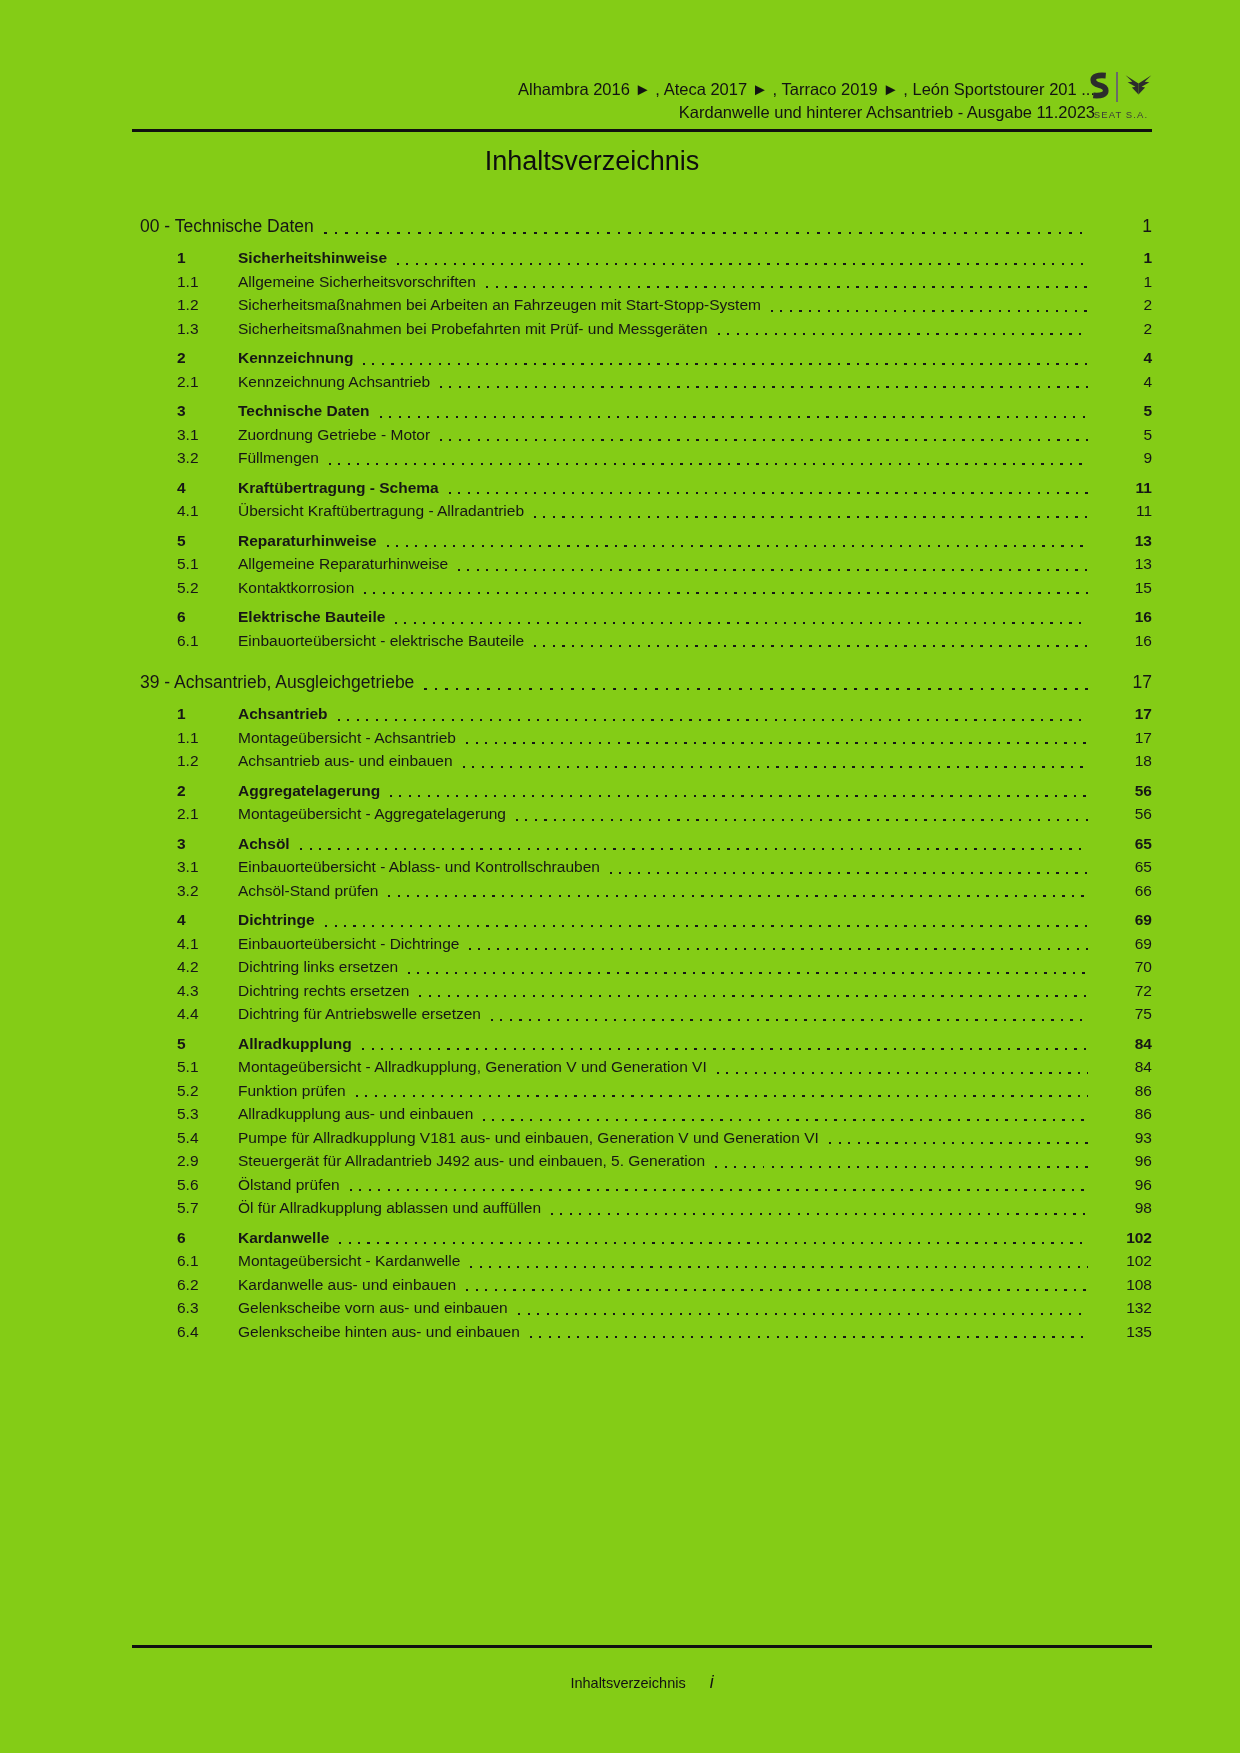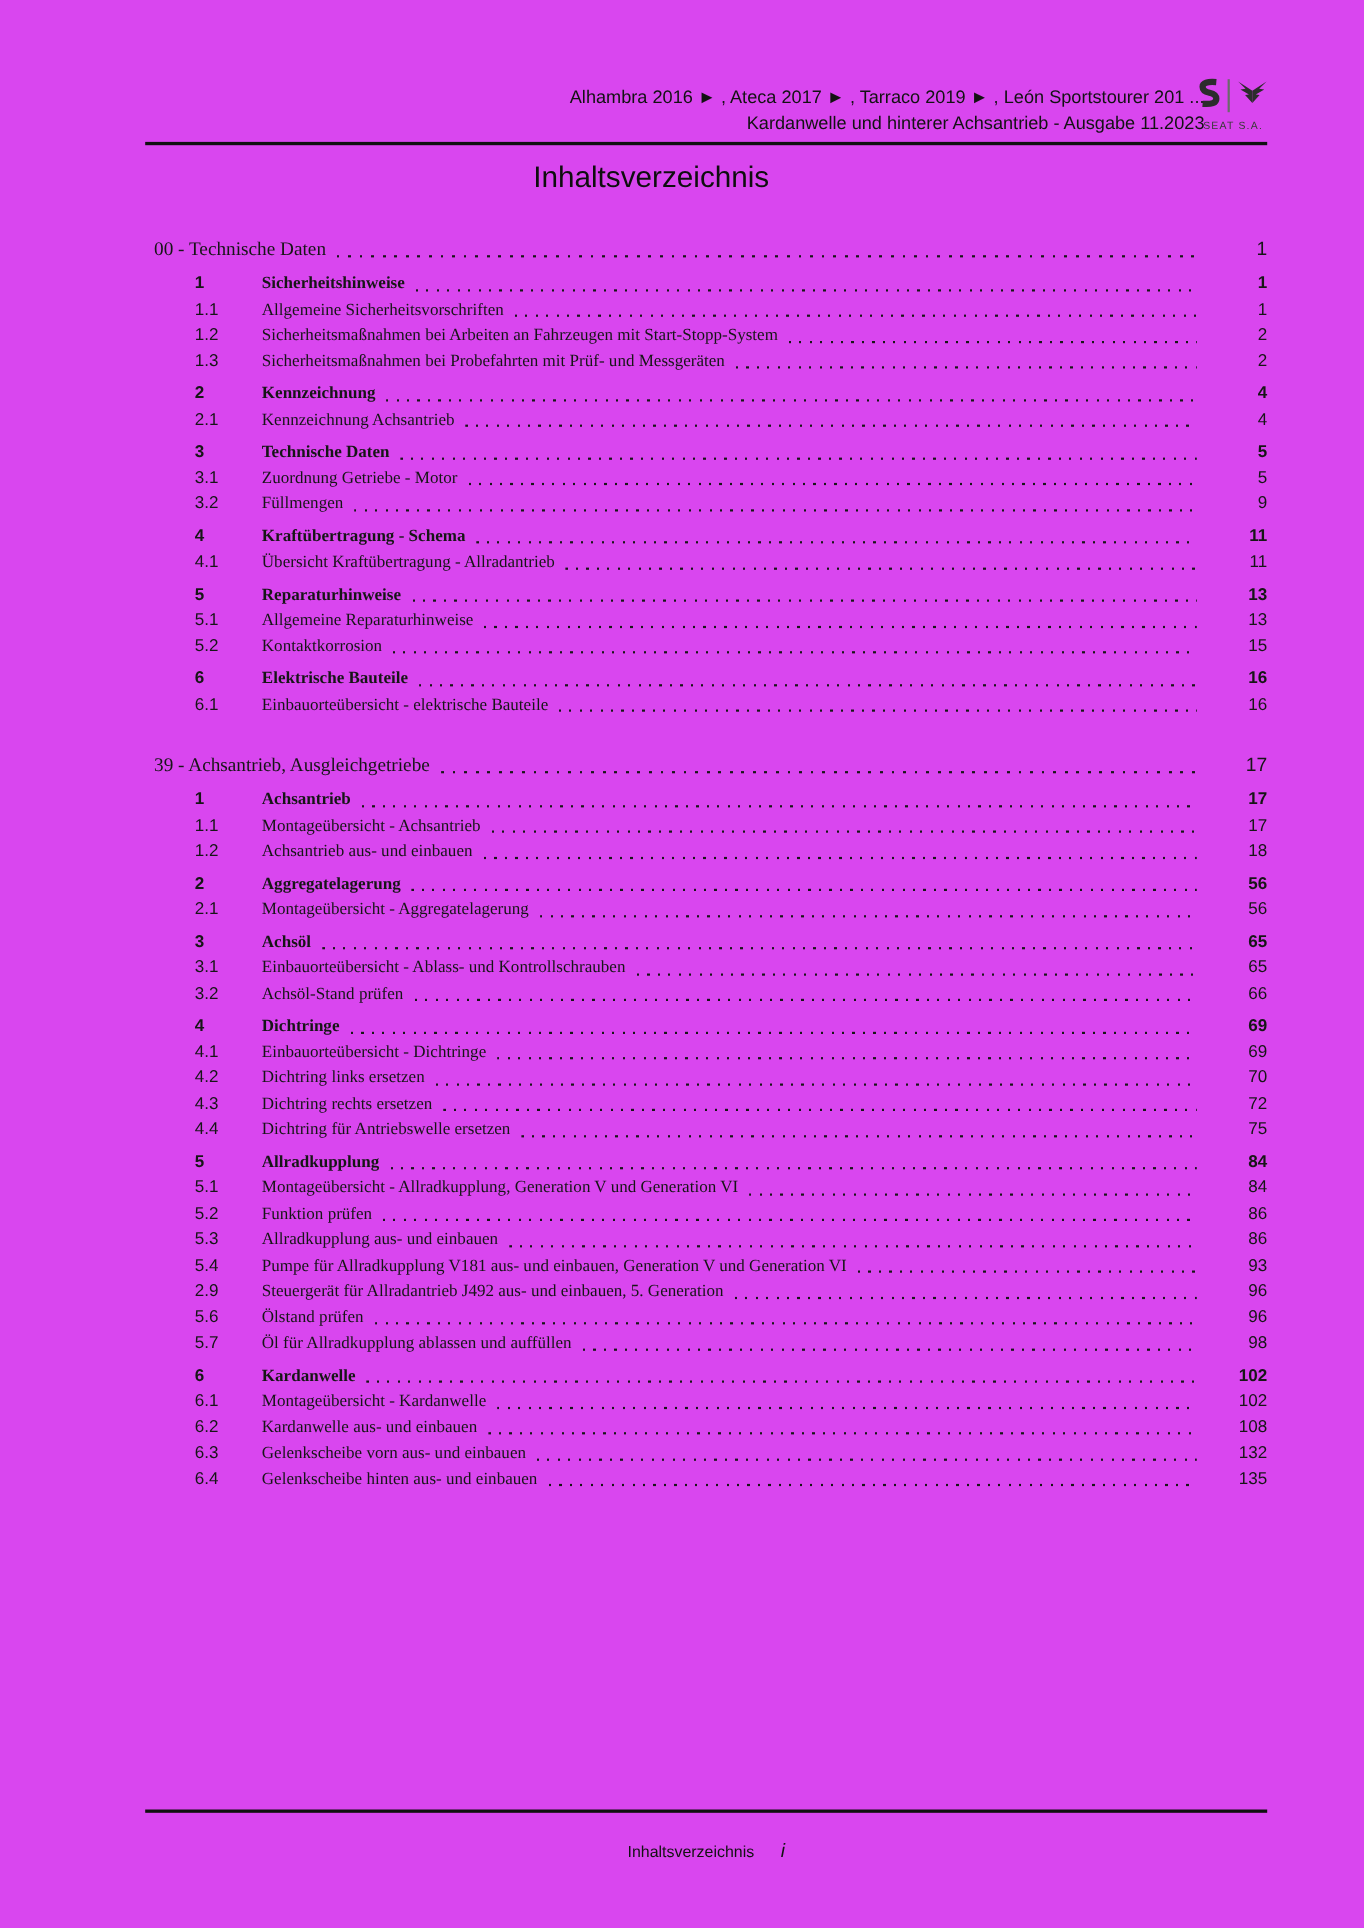--- a/index.html
+++ b/index.html
@@ -2,21 +2,21 @@
 <html><head>
 <meta charset="utf-8">
 <style>
   * { margin:0; padding:0; box-sizing:border-box; }
   html,body { width:1240px; height:1753px; }
   body {
     font-family:"Liberation Sans","DejaVu Sans",sans-serif;
     color:#161616; background:#ffffff; position:relative;
     -webkit-font-smoothing:antialiased;
   }
-  .page { position:absolute; inset:0; background:#d946ef; overflow:hidden; }
+  .page { position:absolute; inset:0; background:#84cc16; overflow:hidden; }
 
   
   .header-text {
     position:absolute; top:78px; left:132px; width:963px;
     text-align:right; font-size:16.5px; line-height:23px; color:#121212;
   }
   .logo {
     position:absolute; top:70px; left:1082px; width:78px;
   }
   .logo-marks { display:flex; align-items:center; justify-content:center; gap:5px; height:34px; }
@@ -29,33 +29,33 @@
 
   
   .doc-title {
     position:absolute; top:146px; left:132px; width:920px;
     text-align:center; font-size:27px; color:#0e0e0e;
   }
 
   
   .toc { position:absolute; top:213px; left:132px; width:1020px; }
   .chapter { margin-top:0; }
-  .chapter + .chapter { margin-top:30px; }
+  .chapter + .chapter { margin-top:17px; }
 
   .row { display:flex; align-items:stretch; }
   .chapter-row { font-size:17.5px; line-height:27px; padding-left:8px; margin-bottom:5px; }
   .section-row { font-size:15.5px; line-height:23.5px; }
   .section-row.bold { margin-top:6px; }
   .section-row.bold .sec-num,
   .section-row.bold .sec-title,
   .section-row.bold .pagecol { font-weight:700; }
 
   .sections { margin-left:45px; }
   .sec-num { flex:0 0 61px; }
-  .sec-title, .ch-label { white-space:nowrap;font-family:Liberation Serif, serif; }
+  .sec-title, .ch-label { white-space:nowrap; }
 
   .leader {
     flex:1 1 14px; height:2px; align-self:flex-end;
     margin:0 8px 5px 10px;
     background-image:repeating-linear-gradient(to right,#161616 0 2px,transparent 2px 9.5px);
   }
   .chapter-row .leader {
     height:2.5px; margin-bottom:6px;
     background-image:repeating-linear-gradient(to right,#161616 0 2.5px,transparent 2.5px 10.5px);
   }

